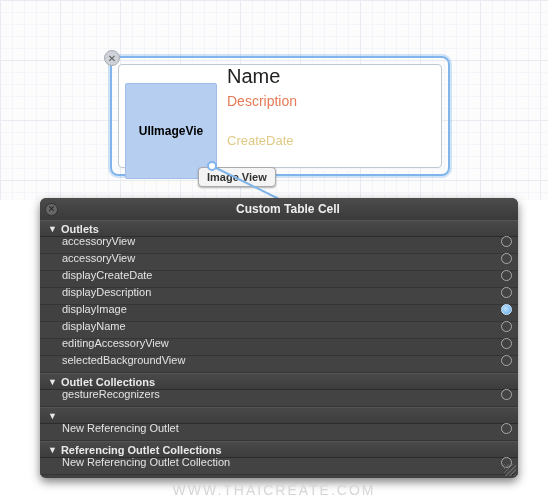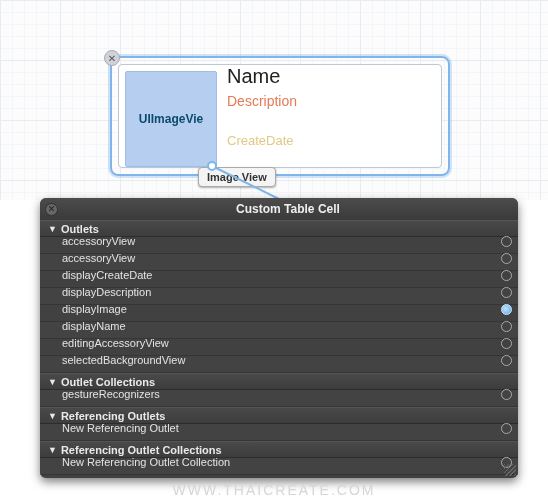--- a/index.html
+++ b/index.html
@@ -27,24 +27,24 @@
   position: absolute; left: -8px; top: -8px; width: 16px; height: 16px;
   border-radius: 50%; background: #cfd3d9; border: 1px solid #a9adb4;
   display: flex; align-items: center; justify-content: center;
   font-size: 10px; color: #555;
 }
 .cell-inner {
   position: absolute; left: 6px; top: 6px; right: 6px; bottom: 6px;
   border: 1px solid #bfc7d1; border-radius: 4px; background: #fff;
 }
 .imgview {
-  position: absolute; left: 6px; top: 6px; width: 92px; height: 96px;
+  position: absolute; left: 6px; top: 18px; width: 92px; height: 96px;
   background: #b6cef0; border: 1px solid #9fbde8; border-radius: 2px;
   display: flex; align-items: center; justify-content: center;
-  color: #0c4a6e; font-size: 12px; font-weight: bold;
+  color: #000000; font-size: 12px; font-weight: bold;
 }
 .label { position: absolute; left: 108px; }
 .label-name { top: 0; font-size: 20px; color: #222; }
 .label-desc { top: 28px; font-size: 14px; color: #e67a55; }
 .label-date { top: 68px; font-size: 13px; color: #e0c985; text-align: right; }
 
 
 .tooltip {
   position: absolute; left: 198px; top: 167px; padding: 3px 8px;
   background: #f4f4f4; border: 1px solid #aaa; border-radius: 4px;
@@ -174,21 +174,20 @@
       <div class="section-header">
         <span class="disc">▼</span>
         <span>Outlet Collections</span>
       </div>
       <div class="row">
         <span class="row-label">gestureRecognizers</span>
         <span class="row-circle"></span>
       </div>
       <div class="section-header">
         <span class="disc">▼</span>
-        <span>Referencing Outlets</span>
       </div>
       <div class="row">
         <span class="row-label">New Referencing Outlet</span>
         <span class="row-circle"></span>
       </div>
       <div class="section-header">
         <span class="disc">▼</span>
         <span>Referencing Outlet Collections</span>
       </div>
       <div class="row">

